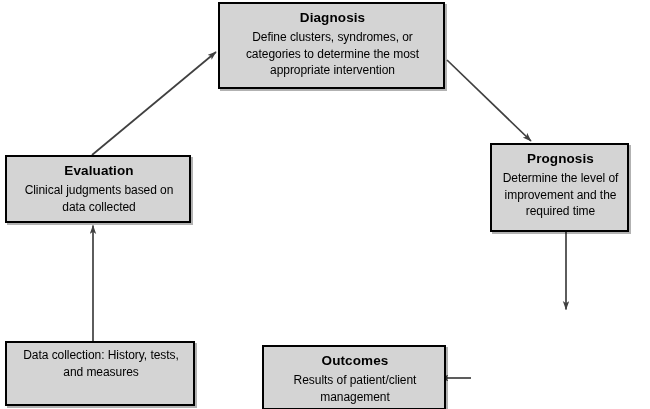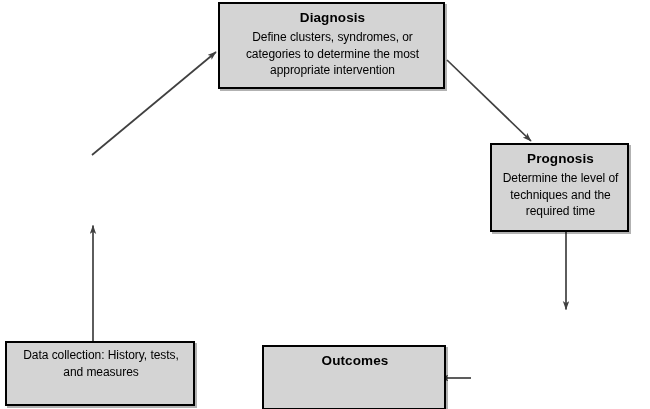--- a/index.html
+++ b/index.html
@@ -83,28 +83,33 @@
     <line x1="566" y1="232" x2="566" y2="309.5" stroke="#404040" stroke-width="1.7" marker-end="url(#ah)"></line>
 
     <line x1="471" y1="378" x2="440" y2="378" stroke="#404040" stroke-width="1.7" marker-end="url(#ah)"></line>
   </svg>
 
   <div class="node" id="node-diagnosis">
     <div class="node-title">Diagnosis</div>
     <div class="node-body">Define clusters, syndromes, or categories to determine the most appropriate intervention</div>
   </div>
 
+  <div class="node" id="node-evaluation">
+    <div class="node-title">Evaluation</div>
+    <div class="node-body">Clinical judgments based on data collected</div>
+  </div>
 
   <div class="node" id="node-prognosis">
     <div class="node-title">Prognosis</div>
-    <div class="node-body">Determine the level of techniques and the required time</div>
+    <div class="node-body">Determine the level of improvement and the required time</div>
   </div>
 
 
   <div class="node" id="node-outcomes">
     <div class="node-title">Outcomes</div>
+    <div class="node-body">Results of patient/client management</div>
   </div>
 
   <div class="node" id="node-examination">
     <div class="node-body">Data collection: History, tests, and measures</div>
   </div>
 
 </div>
 
 </body></html>

